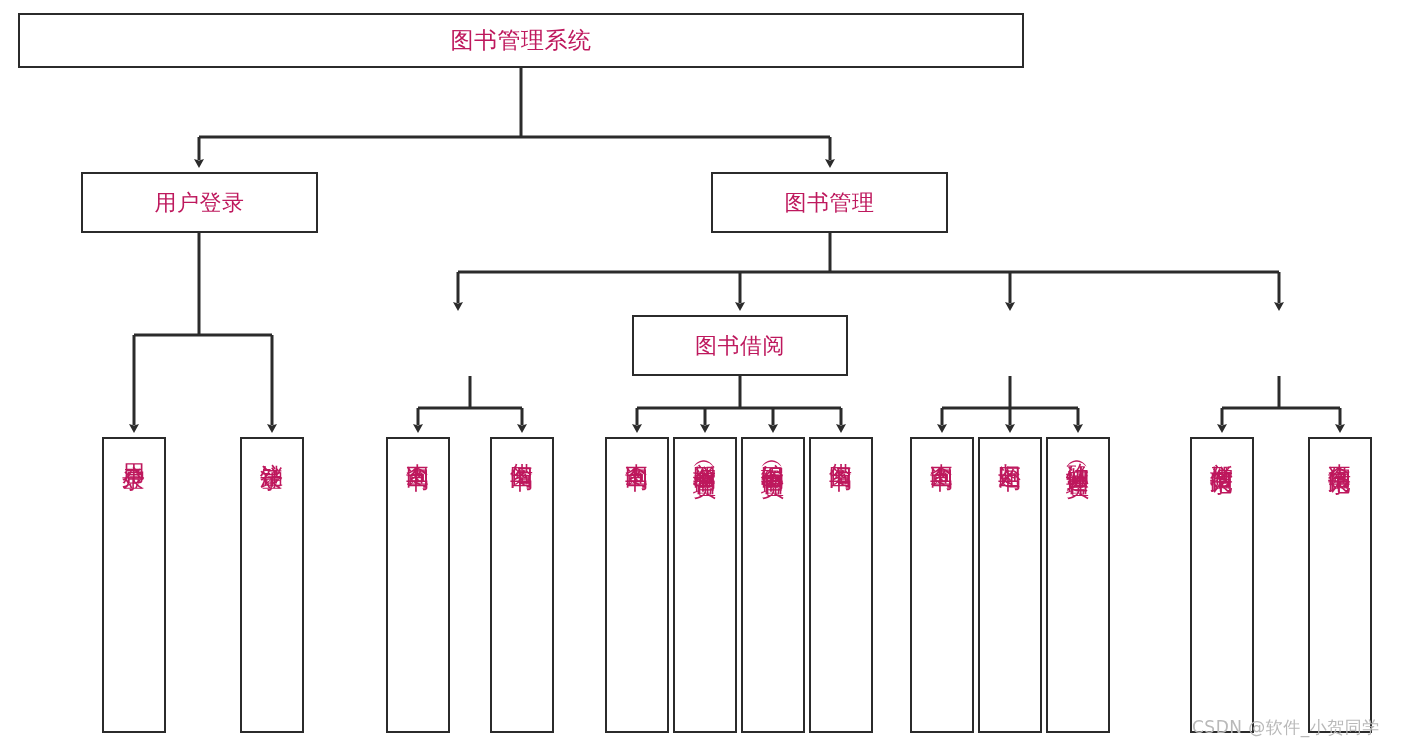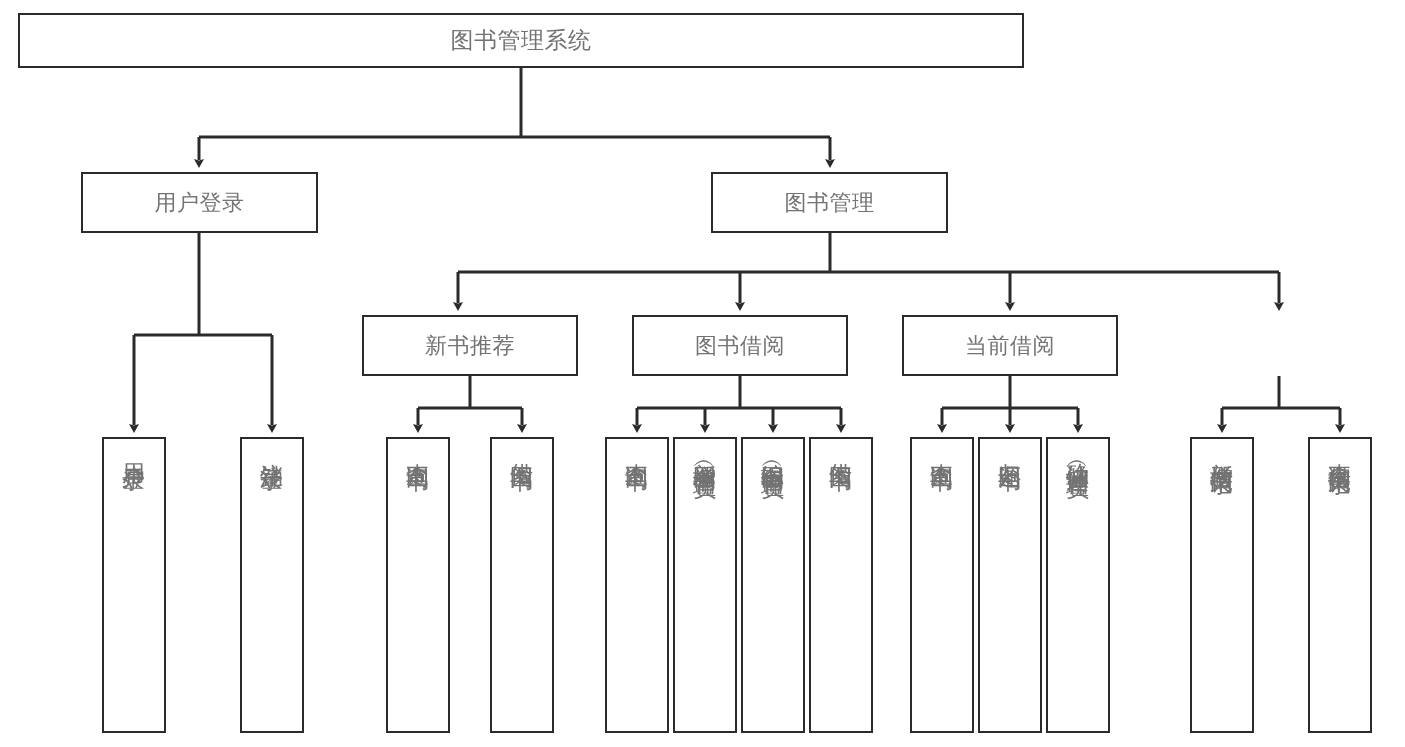--- a/index.html
+++ b/index.html
@@ -28,21 +28,21 @@
     pointer-events: none;
   }
   .node {
     position: absolute;
     box-sizing: border-box;
     background: #ffffff;
     border: 2px solid #2b2b2b;
     display: flex;
     align-items: center;
     justify-content: center;
-    color: #737373;
+    color: #be185d;
   }
   .node .label {
     display: block;
     text-align: center;
     line-height: 1.18;
     letter-spacing: 0.5px;
   }
   .node.horizontal .label {
     writing-mode: horizontal-tb;
     font-size: 22px;
@@ -130,31 +130,25 @@
   </div>
 
   <div class="node horizontal" style="left:81px; top:172px; width:237px; height:61px;">
     <span class="label">用户登录</span>
   </div>
 
   <div class="node horizontal" style="left:711px; top:172px; width:237px; height:61px;font-family:Liberation Serif, serif;">
     <span class="label">图书管理</span>
   </div>
 
-  <div class="node horizontal" style="left:362px; top:315px; width:216px; height:61px;">
-    <span class="label">新书推荐</span>
-  </div>
 
   <div class="node horizontal" style="left:632px; top:315px; width:216px; height:61px;">
     <span class="label">图书借阅</span>
   </div>
 
-  <div class="node horizontal" style="left:902px; top:315px; width:216px; height:61px;">
-    <span class="label">当前借阅</span>
-  </div>
 
 
   <div class="node vertical" style="left:102px; top:437px; width:64px; height:296px;">
     <span class="label">用户登录</span>
   </div>
 
   <div class="node vertical" style="left:240px; top:437px; width:64px; height:296px;">
     <span class="label">注销登录</span>
   </div>
 
@@ -195,14 +189,17 @@
   </div>
 
   <div class="node vertical" style="left:1190px; top:437px; width:64px; height:296px;">
     <span class="label">新增借阅记录</span>
   </div>
 
   <div class="node vertical" style="left:1308px; top:437px; width:64px; height:296px;">
     <span class="label">查询借阅记录</span>
   </div>
 
+  <div class="watermark" style="left:1192px; top:716px;">
+    <span>CSDN @软件_小贺同学</span>
+  </div>
 
 </div>
 
 </body></html>

